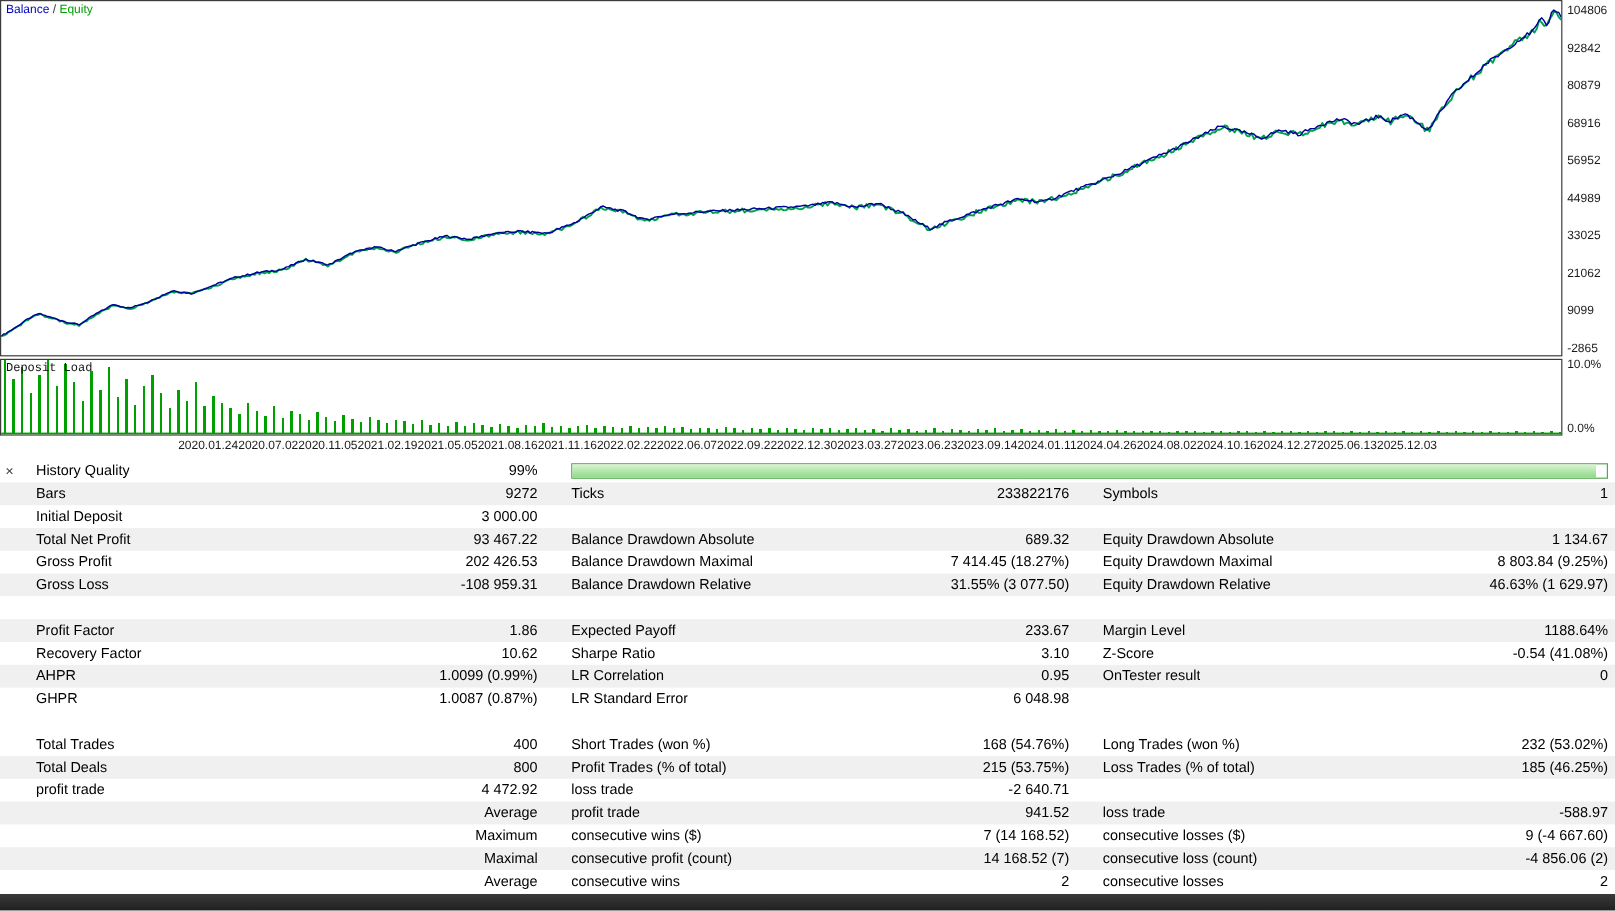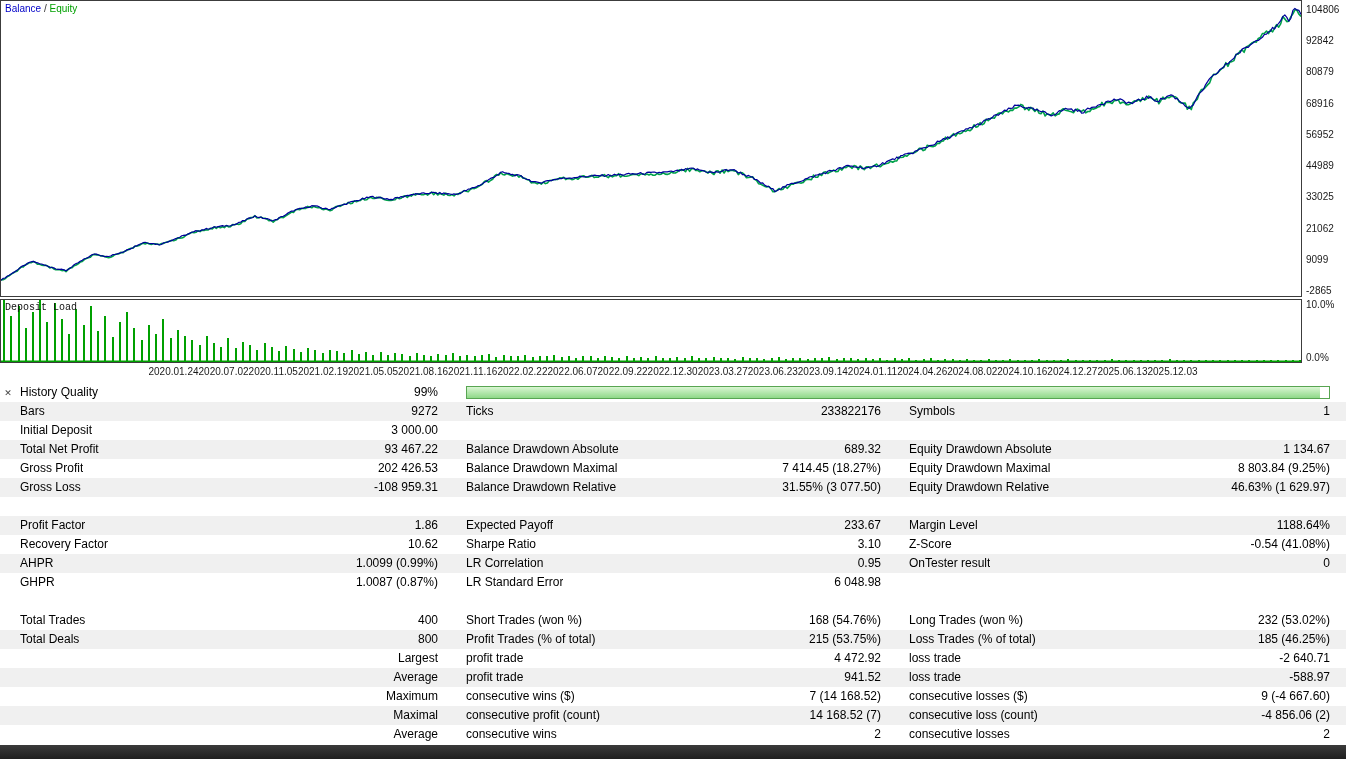--- a/index.html
+++ b/index.html
@@ -23,21 +23,21 @@
   .deposit-axis{position:absolute;left:1306px;top:299px;width:40px;height:64px;font-size:10px;color:#1a1a1a;}
   .dax-top{position:absolute;top:0;left:0;}
   .dax-bot{position:absolute;bottom:0;left:0;}
 
   
   .date-row{position:absolute;left:3px;top:366px;width:1340px;display:flex;justify-content:center;font-size:10px;color:#1a1a1a;}
   .date-row span{white-space:nowrap;}
 
   
   .stats{position:absolute;left:0;top:383px;width:1346px;}
-  .trow{display:grid;grid-template-columns:418px 415px 421px;column-gap:28px;padding-left:20px;height:19px;line-height:19px;font-size:12px;color:#000;box-sizing:border-box;}
+  .trow{display:grid;grid-template-columns:418px 415px 421px;column-gap:28px;padding-left:30px;height:19px;line-height:19px;font-size:12px;color:#000;box-sizing:border-box;}
   .trow:nth-child(even){background:#f0f0f0;}
   .trow.blank{background:#fff;}
   .tcell{display:flex;justify-content:space-between;overflow:hidden;white-space:nowrap;}
   .tlabel{overflow:hidden;text-overflow:ellipsis;}
   .tvalue{margin-left:8px;}
   .qwrap{grid-column:2 / 4;margin:3px 0;border:1px solid #58a552;background:#fff;position:relative;box-sizing:border-box;}
   .qfill{height:100%;background:linear-gradient(to bottom,#d9f5d2,#8fd988);}
   .close-x{position:absolute;left:2px;top:387px;width:12px;height:12px;padding:0;border:none;background:transparent;font-size:9px;line-height:12px;color:#444;cursor:default;}
 
   .bottom-bar{position:absolute;left:0;bottom:0;width:1346px;height:14px;background:linear-gradient(to bottom,#3a3a3a,#1f1f1f);}
@@ -443,24 +443,20 @@
           <span class="tlabel">Profit Trades (% of total)</span>
           <span class="tvalue">215 (53.75%)</span>
         </div>
         <div class="tcell">
           <span class="tlabel">Loss Trades (% of total)</span>
           <span class="tvalue">185 (46.25%)</span>
         </div>
       </div>
       <div class="trow">
         <div class="tcell">
-          <span class="tlabel"></span>
-          <span class="tvalue">Largest</span>
-        </div>
-        <div class="tcell">
           <span class="tlabel">profit trade</span>
           <span class="tvalue">4 472.92</span>
         </div>
         <div class="tcell">
           <span class="tlabel">loss trade</span>
           <span class="tvalue">-2 640.71</span>
         </div>
       </div>
       <div class="trow">
         <div class="tcell">

